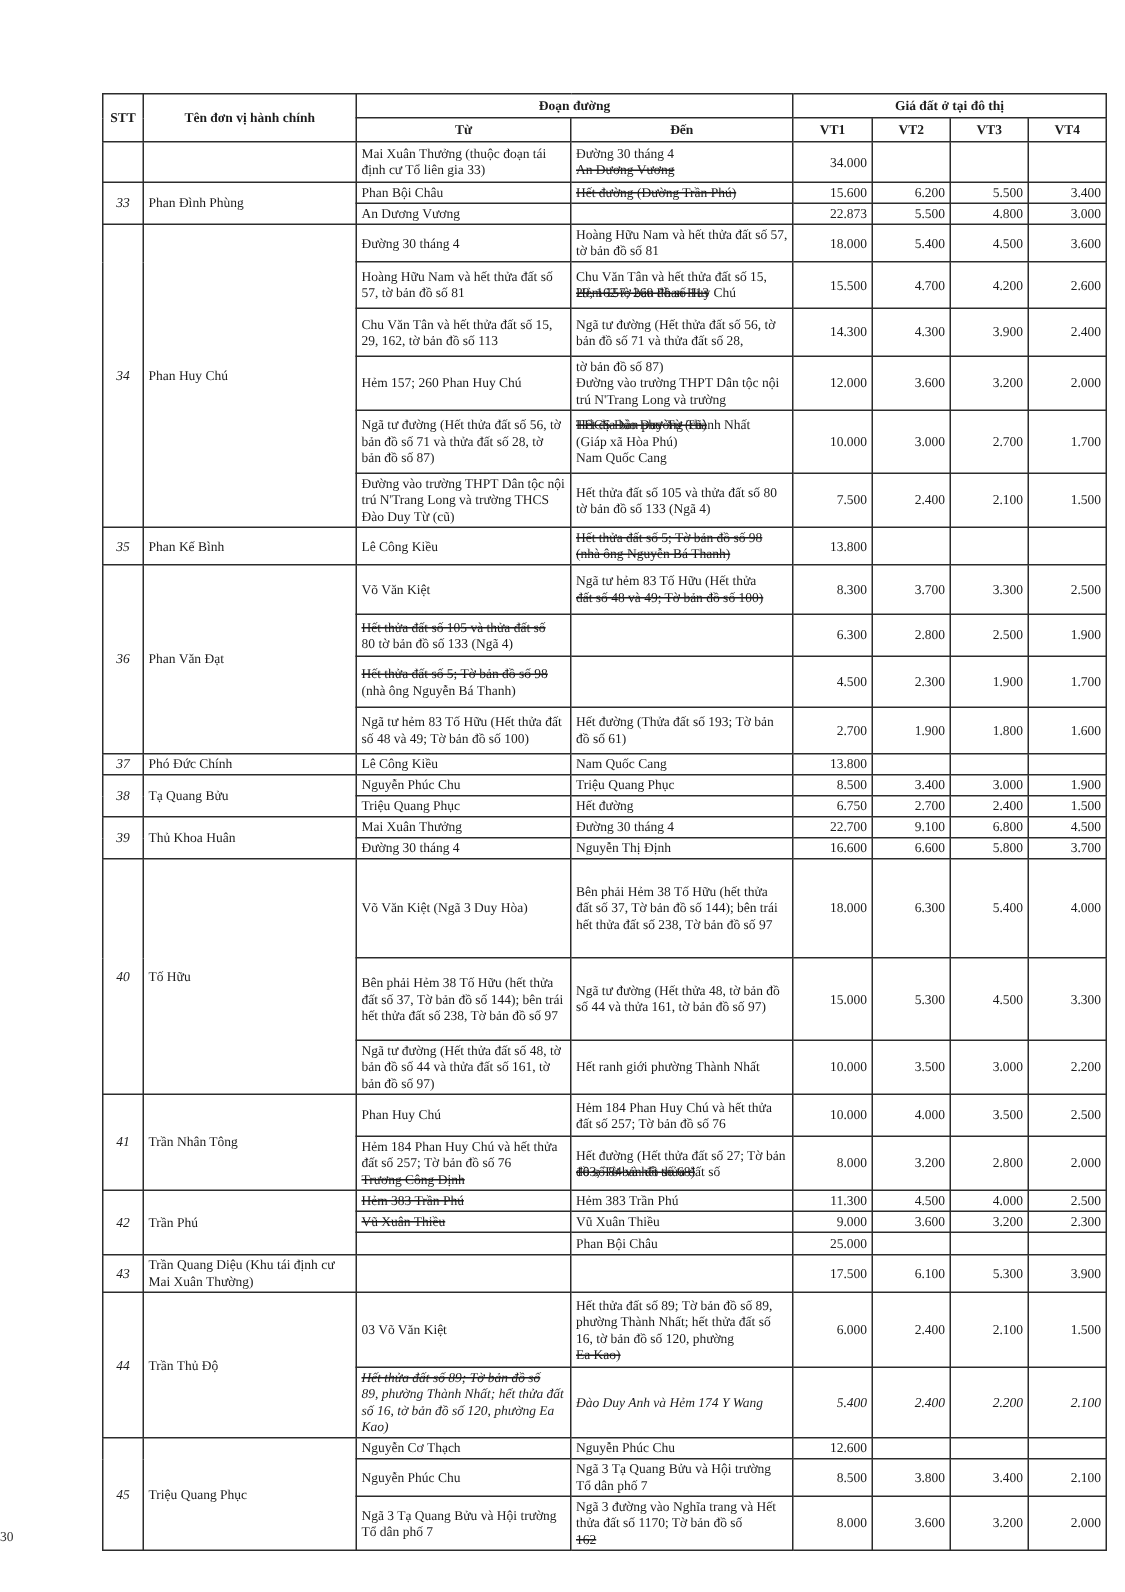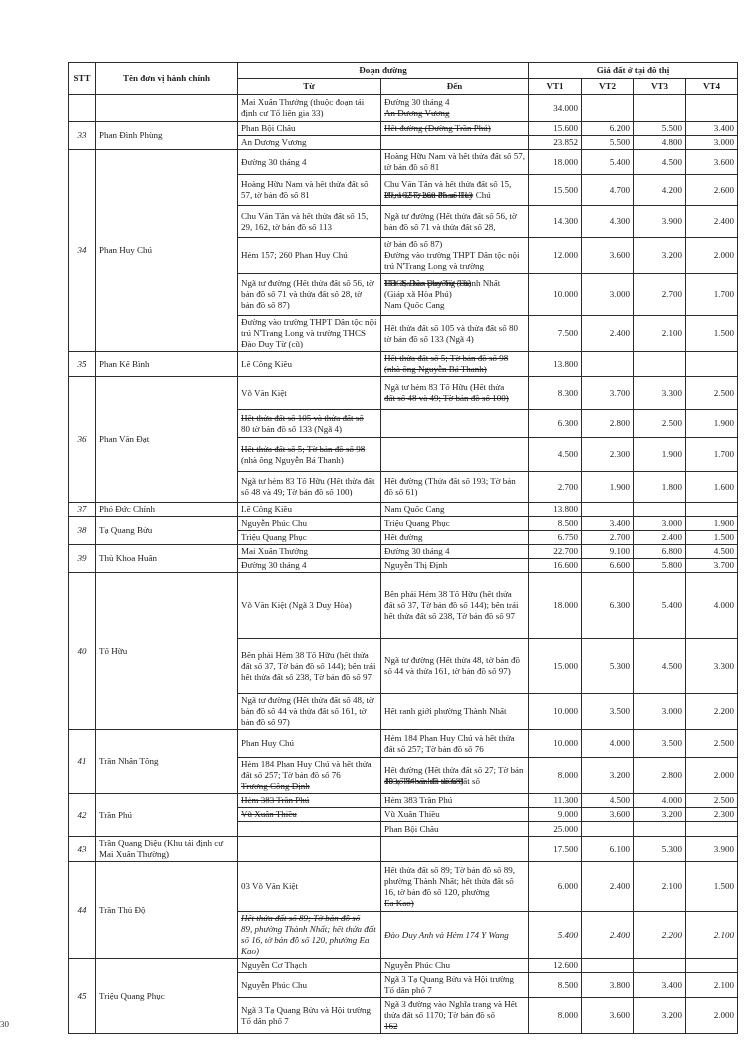--- a/index.html
+++ b/index.html
@@ -91,21 +91,21 @@
           <td class="c-v">5.500</td>
           <td class="c-v">3.400</td>
         </tr>
         <tr style="height: 11px;">
           <td class="c-from">
             <div class="ln">An Dương Vương</div>
           </td>
           <td class="c-to">
             <div class="ln"></div>
           </td>
-          <td class="c-v">23.852</td>
+          <td class="c-v">22.873</td>
           <td class="c-v">5.500</td>
           <td class="c-v">4.800</td>
           <td class="c-v">3.000</td>
         </tr>
         <tr style="height: 22px;">
           <td class="c-stt" rowspan="6">34</td>
           <td class="c-name" rowspan="6">Phan Huy Chú</td>
           <td class="c-from">
             <div class="ln">Đường 30 tháng 4</div>
           </td>

